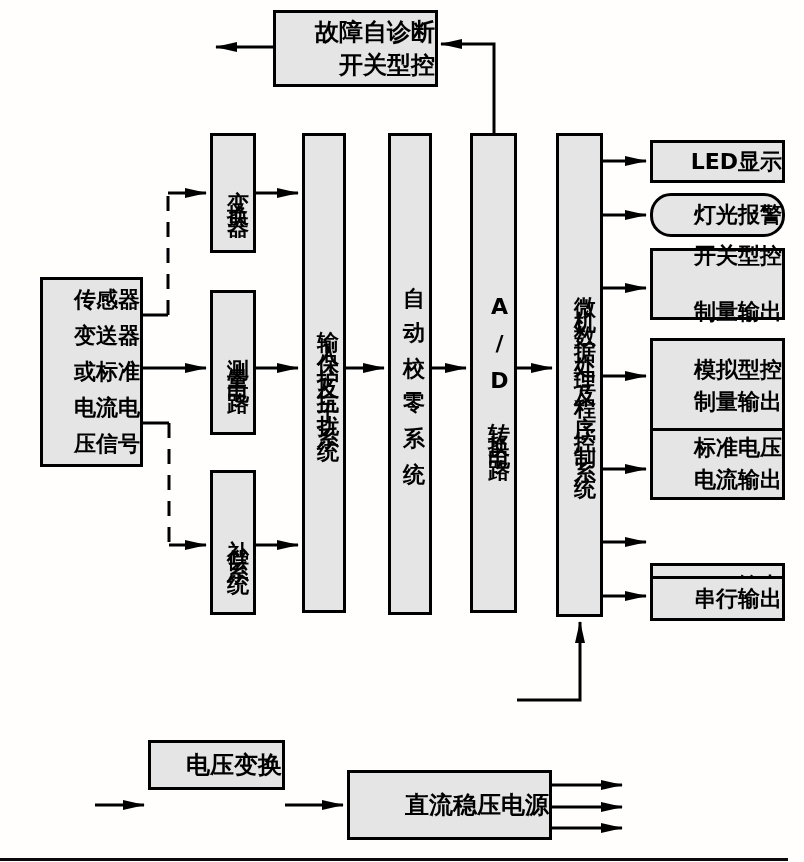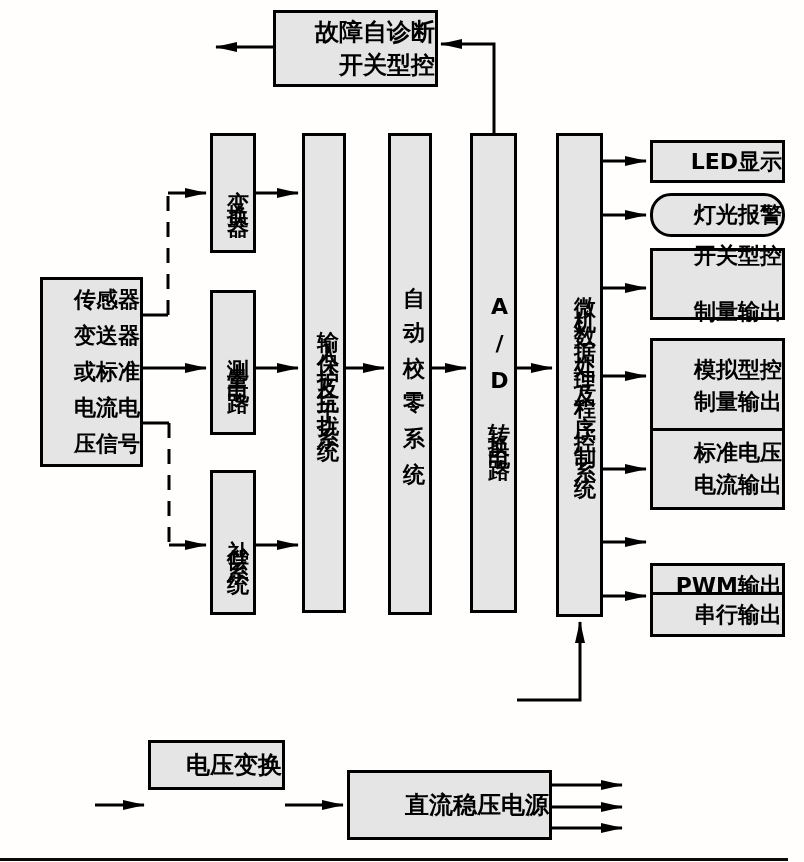--- a/index.html
+++ b/index.html
@@ -30,23 +30,23 @@
   #b-prot .vtext { font-size:22px; letter-spacing:12px; }
   #b-zero .vtext { font-size:22px; letter-spacing:35px; }
   #b-ad   .vtext { font-size:22px; letter-spacing:12px; }
   #b-mcu  .vtext { font-size:22px; letter-spacing:15px; }
 
   .out { left:650px; width:135px; font-size:22px; line-height:32px; }
   #o0 { top:140px; height:43px; }
   #o1 { top:193px; height:44px;border-radius:21px; }
   #o2 { top:248px; height:72px;gap:24px; }
   #o3 { top:338px; height:96px; }
-  #o4 { top:428px; height:82px; }
+  #o4 { top:428px; height:72px; }
   #o5 { top:521px; height:46px;margin-top:42px; }
-  #o6 { top:576px; height:45px;margin-top:16px; }
+  #o6 { top:576px; height:45px; }
 
   #b-set  { left:367px; top:660px; width:150px; height:82px; font-size:24px; line-height:36px; }
   #b-volt { left:148px; top:740px; width:137px; height:50px; font-size:24px; }
   #b-dc   { left:347px; top:770px; width:205px; height:70px; font-size:24px; }
 
   .scan-edge { position:absolute; left:0; bottom:1px; width:788px; height:3px; background:#0a0a0a; }
 </style>
 </head>
 <body>
 

